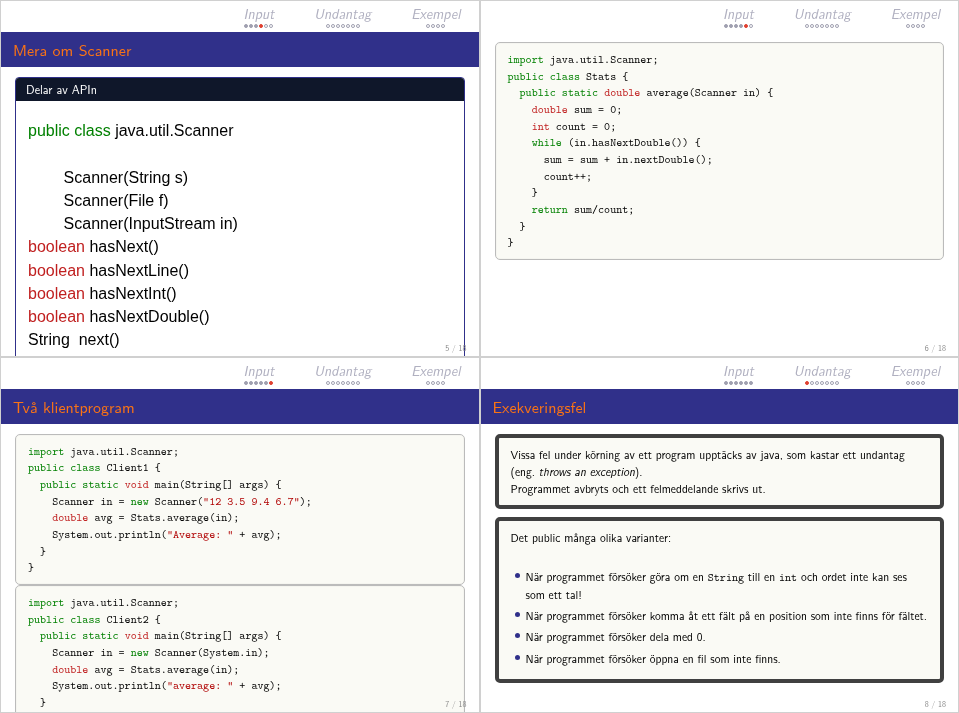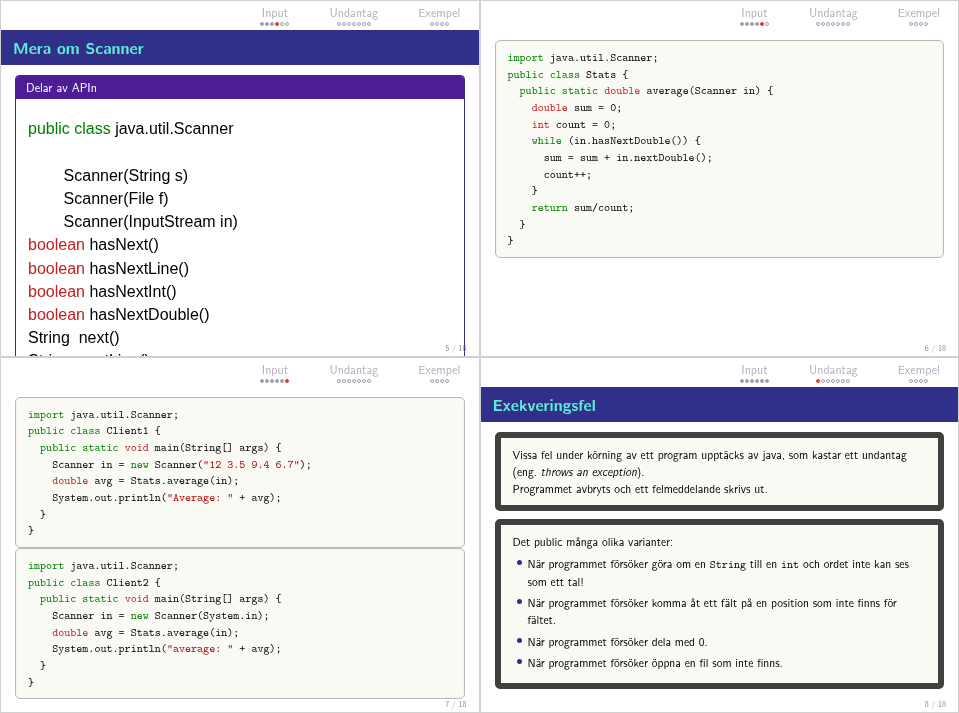--- a/index.html
+++ b/index.html
@@ -21,51 +21,51 @@
   }
   .nav {
     display: flex;
     justify-content: flex-end;
     gap: 40px;
     padding: 2px 18px 4px 18px;
     font-size: 8px;
     color: #b0b0c0;
   }
   .nav-item { display: flex; flex-direction: column; align-items: center; gap: 1px;}
-  .nav-label { font-size: 12px; }
+  .nav-label { font-size: 14px; font-style: italic; }
   .nav-dots { display: flex; gap: 1px; }
   .dot {
     width: 4px; height: 4px; border-radius: 50%;
     border: 0.5px solid #a0a0b0;
     background: transparent;
   }
   .dot.fill { background: #a0a0b0; }
   .dot.cur { background: #e04030; border-color:#e04030;}
   .titlebar {
     background: #30308a;
-    color: #5eead4;
+    color: #f97316;
     font-size: 16px;
     padding: 6px 12px;
-    font-weight: 700;
+    font-weight: 400;
   }
   .content {
     flex: 1;
     padding: 10px 14px 6px 14px;
     font-size: 11.5px;
     line-height: 1.45;
     color: #000;
   }
   .block {
     border: 1px solid #30308a;
     border-radius: 4px;
     overflow: hidden;
     margin-bottom: 8px;
   }
   .block-title {
-    background: #4c1d95;
+    background: #0f172a;
     color: #fff;
     padding: 3px 10px;
     font-size: 12px;
   }
   .block-body {
     padding: 6px 12px;
     font-family: Liberation Sans, sans-serif;
     font-size: 16px;
     white-space: pre;
     line-height: 1.45;
@@ -76,39 +76,39 @@
     border-radius: 5px;
     background: #fafaf5;
     padding: 8px 12px;
     font-family: "Latin Modern Mono", "Courier New", monospace;
     font-size: 11.5px;
     white-space: pre;
     line-height: 1.45;
     box-shadow: inset 0 0 0 1px rgba(0,0,0,0.02);
   }
   .infobox {
-    border: 6px solid #404040;
+    border: 4px solid #404040;
     border-radius: 5px;
     background: #fafaf5;
     padding: 8px 12px;
     font-size: 11.5px;
     line-height: 1.5;
     margin-bottom: 8px;
   }
   .mono { font-family: "Latin Modern Mono","Courier New",monospace; }
   .kw-green { color: #008000; }
   .kw-red { color: #c02020; }
   .str { color: #b00000; }
   .pager {
     position: absolute;
     bottom: 3px; right: 12px;
     font-size: 8px;
     color: #888;
   }
-  ul.bullets { list-style: none; padding-left: 4px; margin-top:4px;}
+  ul.bullets { list-style: none; padding-left: 4px; margin-top:21px;}
   ul.bullets li { display: flex; gap: 6px; margin-bottom: 4px; }
   ul.bullets li::before {
     content: ""; width:5px;height:5px;border-radius:50%;
     background:#30308a; margin-top:5px; flex:0 0 5px;
   }
   .it { font-style: italic; }
 </style>
 </head>
 <body>
 
@@ -249,20 +249,21 @@
     <div class="nav-item">
       <span class="nav-label">Exempel</span>
       <span class="nav-dots">
           <span class="dot"></span>
           <span class="dot"></span>
           <span class="dot"></span>
           <span class="dot"></span>
         </span>
     </div>
   </div>
+  <div class="titlebar">Två klientprogram</div>
   <div class="content">
     <div class="codebox"><span class="kw-green">import</span> java.util.Scanner;
 <span class="kw-green">public</span> <span class="kw-green">class</span> Client1 {
   <span class="kw-green">public</span> <span class="kw-green">static</span> <span class="kw-red">void</span> main(String[] args) {
     Scanner in = <span class="kw-green">new</span> Scanner(<span class="str">"12 3.5 9.4 6.7"</span>);
     <span class="kw-red">double</span> avg = Stats.average(in);
     System.out.println(<span class="str">"Average: "</span> + avg);
   }
 }</div>
     <div class="codebox"><span class="kw-green">import</span> java.util.Scanner;

